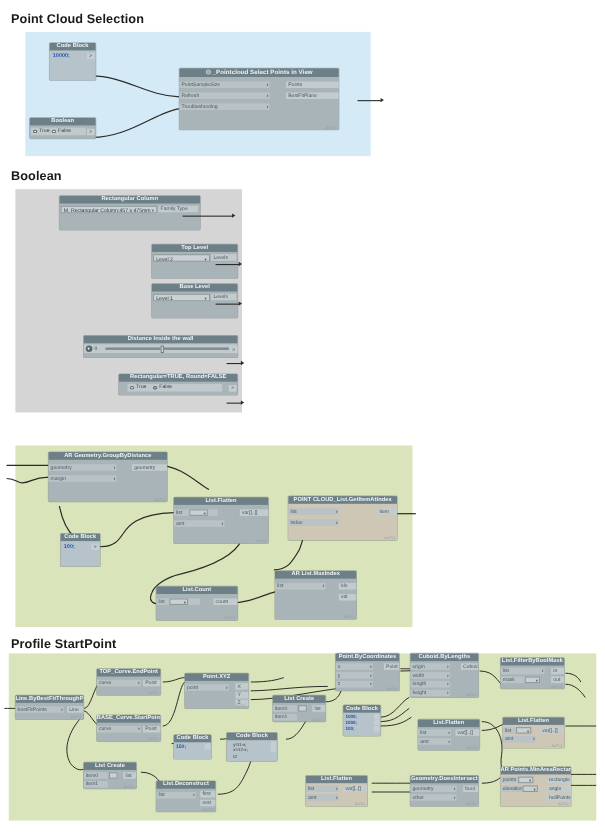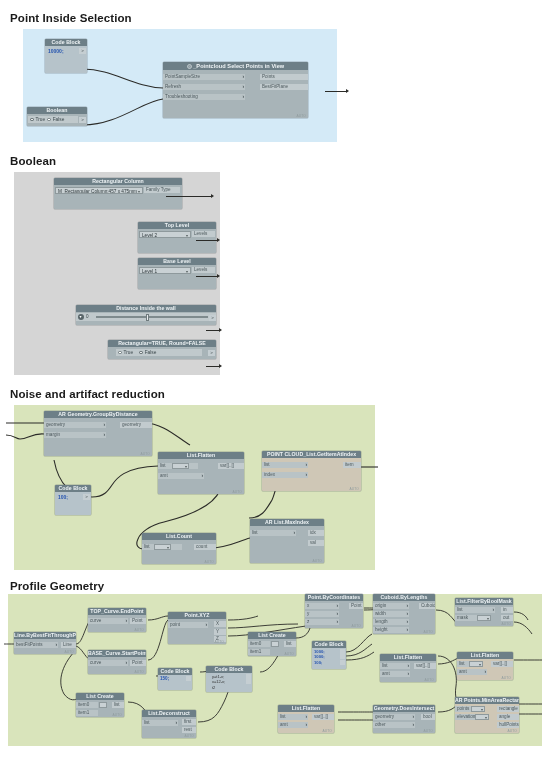--- a/index.html
+++ b/index.html
@@ -149,21 +149,21 @@
     border-left: 3px solid #2b2b28;
     border-top: 2.2px solid transparent;
     border-bottom: 2.2px solid transparent;
   }
 </style>
 </head>
 <body>
 
 <div class="page">
 
-  <div class="section-title" style="left:10px; top:12px;">Point Inside Selection</div>
+  <div class="section-title" style="left:10px; top:12px;">Point Cloud Selection</div>
 
   <div class="canvas blue" style="left:23px; top:29px; width:314px; height:113px;">
 
     <svg class="wires" width="314" height="113">
       <path d="M 60,40 C 90,40 110,58 140,59"></path>
       <path d="M 60,96 C 95,96 120,72 140,70"></path>
       <path d="M 232,59 C 250,59 260,59 280,59"></path>
     </svg>
 
     <div class="node cb" style="left:22px; top:10px; width:42px; height:34px;">
@@ -284,21 +284,20 @@
         <div class="cbout" style="right:1px; top:2.5px;">&gt;</div>
       </div>
     </div>
   </div>
   <div class="tailarrow" style="left:166px; top:196px; width:46px;"></div>
   <div class="tailarrow" style="left:196px; top:240px; width:22px;"></div>
   <div class="tailarrow" style="left:196px; top:276px; width:22px;"></div>
   <div class="tailarrow" style="left:206px; top:330px; width:14px;"></div>
   <div class="tailarrow" style="left:206px; top:366px; width:14px;"></div>
 
-  <div class="section-title" style="left:10px; top:388px;">Noise and artifact reduction</div>
 
   <div class="canvas green" style="left:14px; top:405px; width:361px; height:165px;">
 
     <svg class="wires" width="361" height="165">
       <path d="M -8,18 C 4,18 24,18 34,18"></path>
       <path d="M -8,30 C 0,30 2,34 6,34"></path>
       <path d="M 6,34 C 14,34 18,28 30,29"></path>
       <path d="M 130,18 C 150,18 165,34 176,40"></path>
       <path d="M 40,55 C 44,76 54,92 78,92"></path>
       <path d="M 78,92 C 90,92 94,86 98,80"></path>
@@ -400,21 +399,21 @@
           <span>idx</span>
         </div>
         <div class="port out" style="right:0; top:14px; width:16px;">
           <span>val</span>
         </div>
         <div class="nodefoot">AUTO</div>
       </div>
     </div>
   </div>
 
-  <div class="section-title" style="left:10px; top:580px;">Profile Geometry</div>
+  <div class="section-title" style="left:10px; top:580px;">Profile StartPoint</div>
 
   <div class="canvas green" style="left:8px; top:594px; width:534px; height:152px;">
     <svg class="wires" width="534" height="152">
       <path class="thin" d="M -4,50 C 0,50 2,50 6,50"></path>
       <path class="thin" d="M 68,50 C 74,50 76,36 82,26"></path>
       <path class="thin" d="M 68,52 C 74,54 76,62 82,66"></path>
       <path class="thin" d="M 140,26 C 150,26 154,22 160,22"></path>
       <path class="thin" d="M 140,66 C 152,66 154,30 160,26"></path>
       <path class="thin" d="M 220,26 C 236,26 244,24 250,22"></path>
       <path class="thin" d="M 220,34 C 240,34 260,30 290,30"></path>

